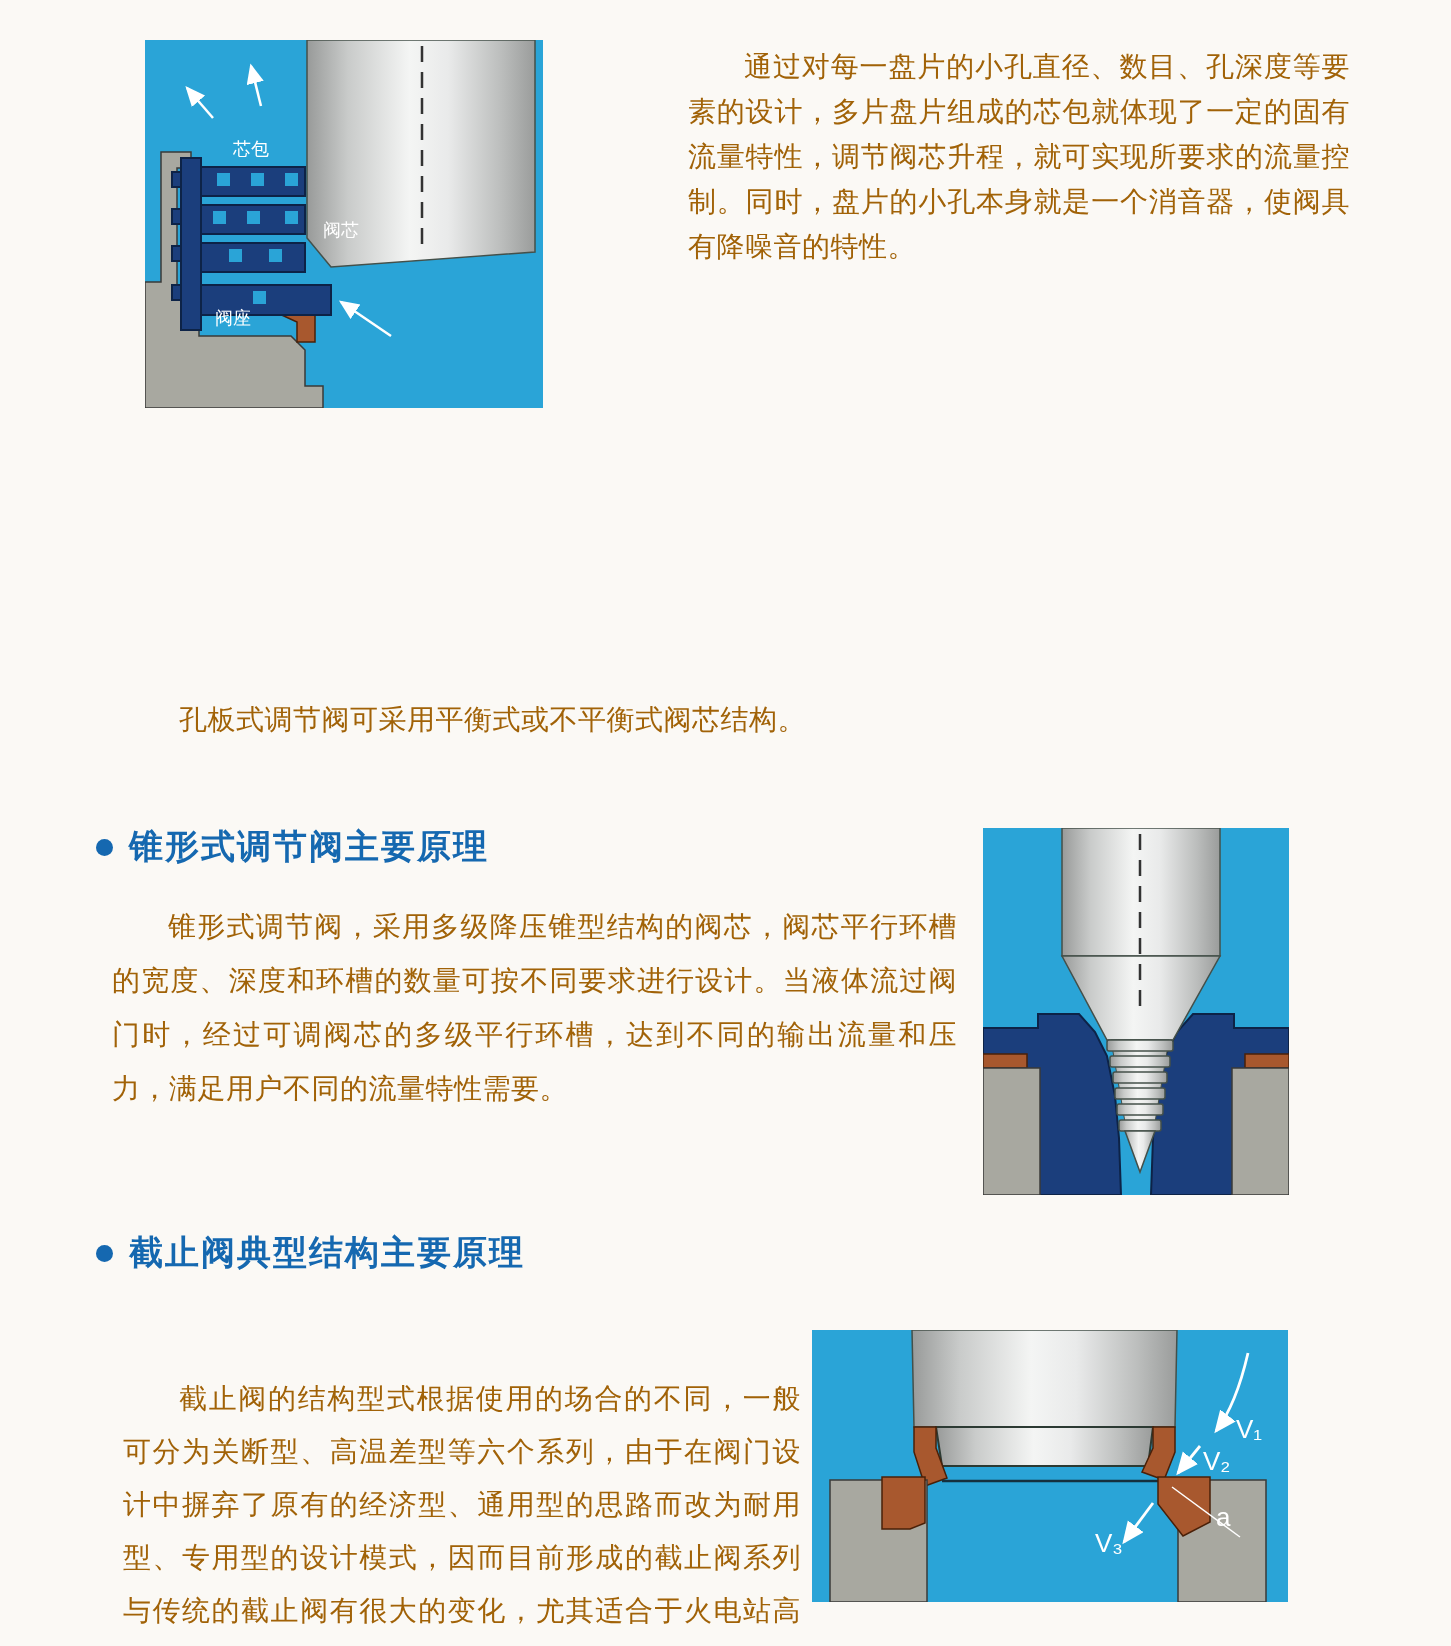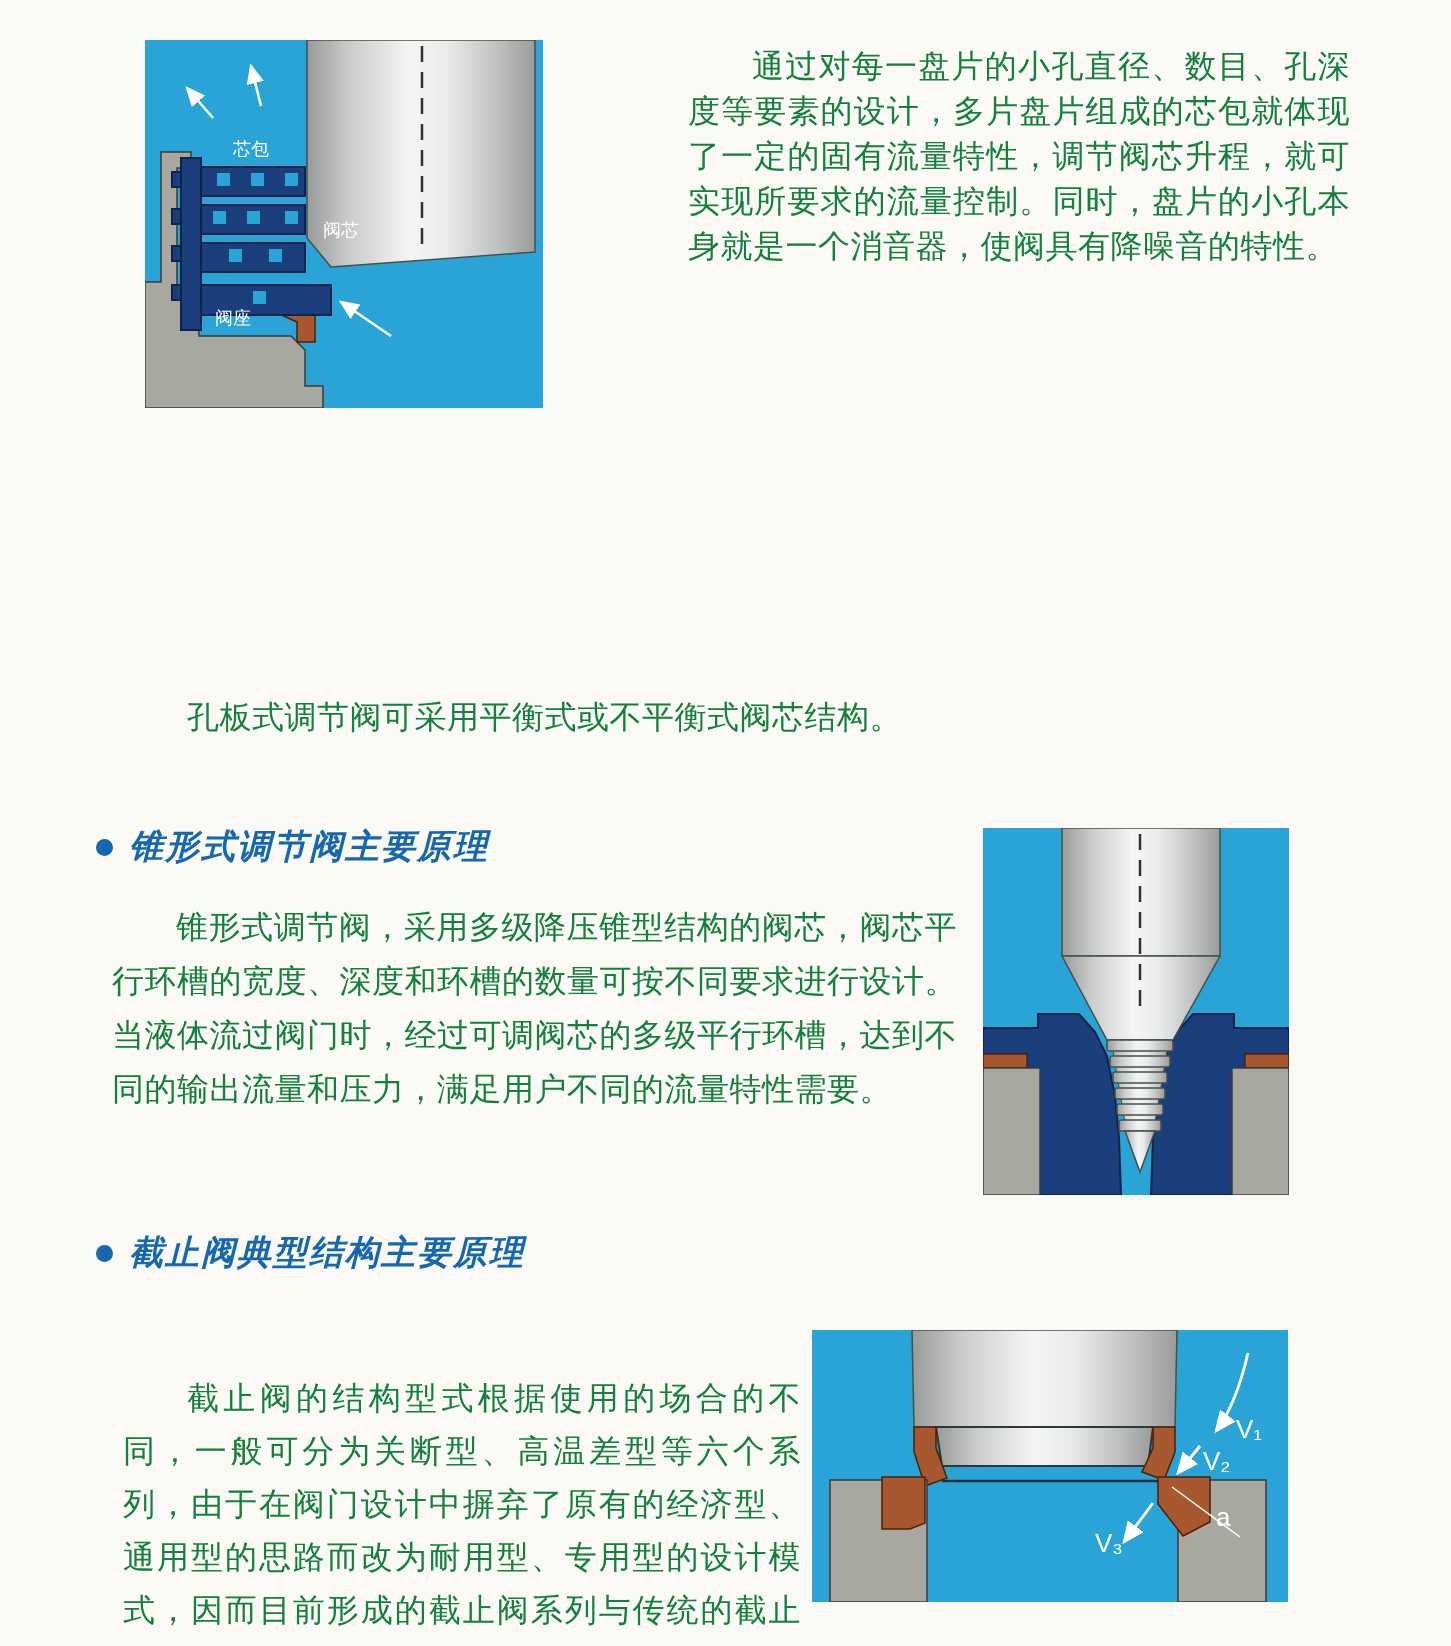--- a/index.html
+++ b/index.html
@@ -6,40 +6,39 @@
   .page{
     position:relative;
     width:1451px;height:1646px;
     background:#fbf9f5;
     font-family:"Liberation Serif","DejaVu Serif",serif;
     color:#3a3a3a;
     overflow:hidden;
   }
   .para{
     position:absolute;
-    font-size:32px;
+    font-size:28px;
     text-align:justify;
     text-indent:2em;
     letter-spacing:0.5px;
-    color:#15803d;
+    color:#a16207;
   }
   .intro{left:688px;top:44px;width:662px;line-height:45px;}
   .p2{left:123px;top:516px;width:1240px;line-height:48px;}
-  .p3{left:123px;top:696px;width:1240px;line-height:48px;font-family:Liberation Mono, monospace;}
+  .p3{left:123px;top:696px;width:1240px;line-height:48px;}
   .sec1-body{left:112px;top:900px;width:845px;line-height:54px;}
   .sec2-body{left:123px;top:1372px;width:678px;line-height:53px;}
   .heading{
     position:absolute;
     display:flex;align-items:center;
     font-family:"Liberation Sans","DejaVu Sans",sans-serif;
     font-weight:bold;
     font-size:34px;
     color:#1568b0;
     letter-spacing:2px;
-    font-style:italic;
   }
   .h1{left:96px;top:824px;}
   .h2{left:96px;top:1230px;}
   .bullet{
     display:inline-block;
     width:17px;height:17px;
     border-radius:50%;
     background:#1568b0;
     margin-right:16px;
     flex:0 0 auto;

